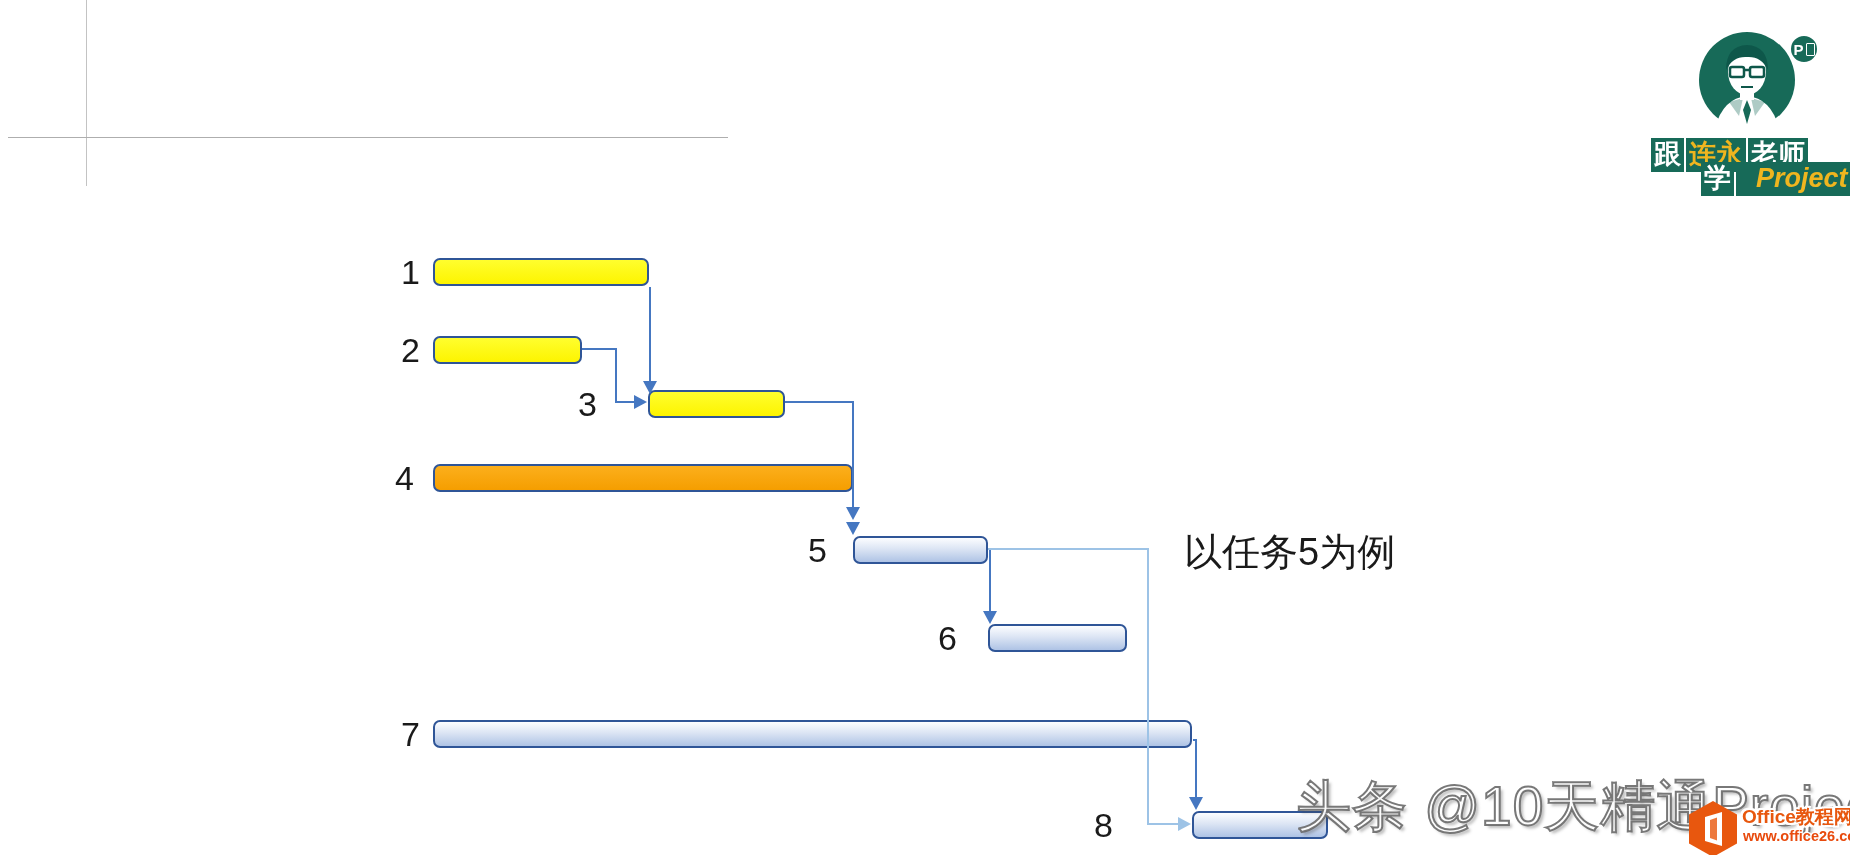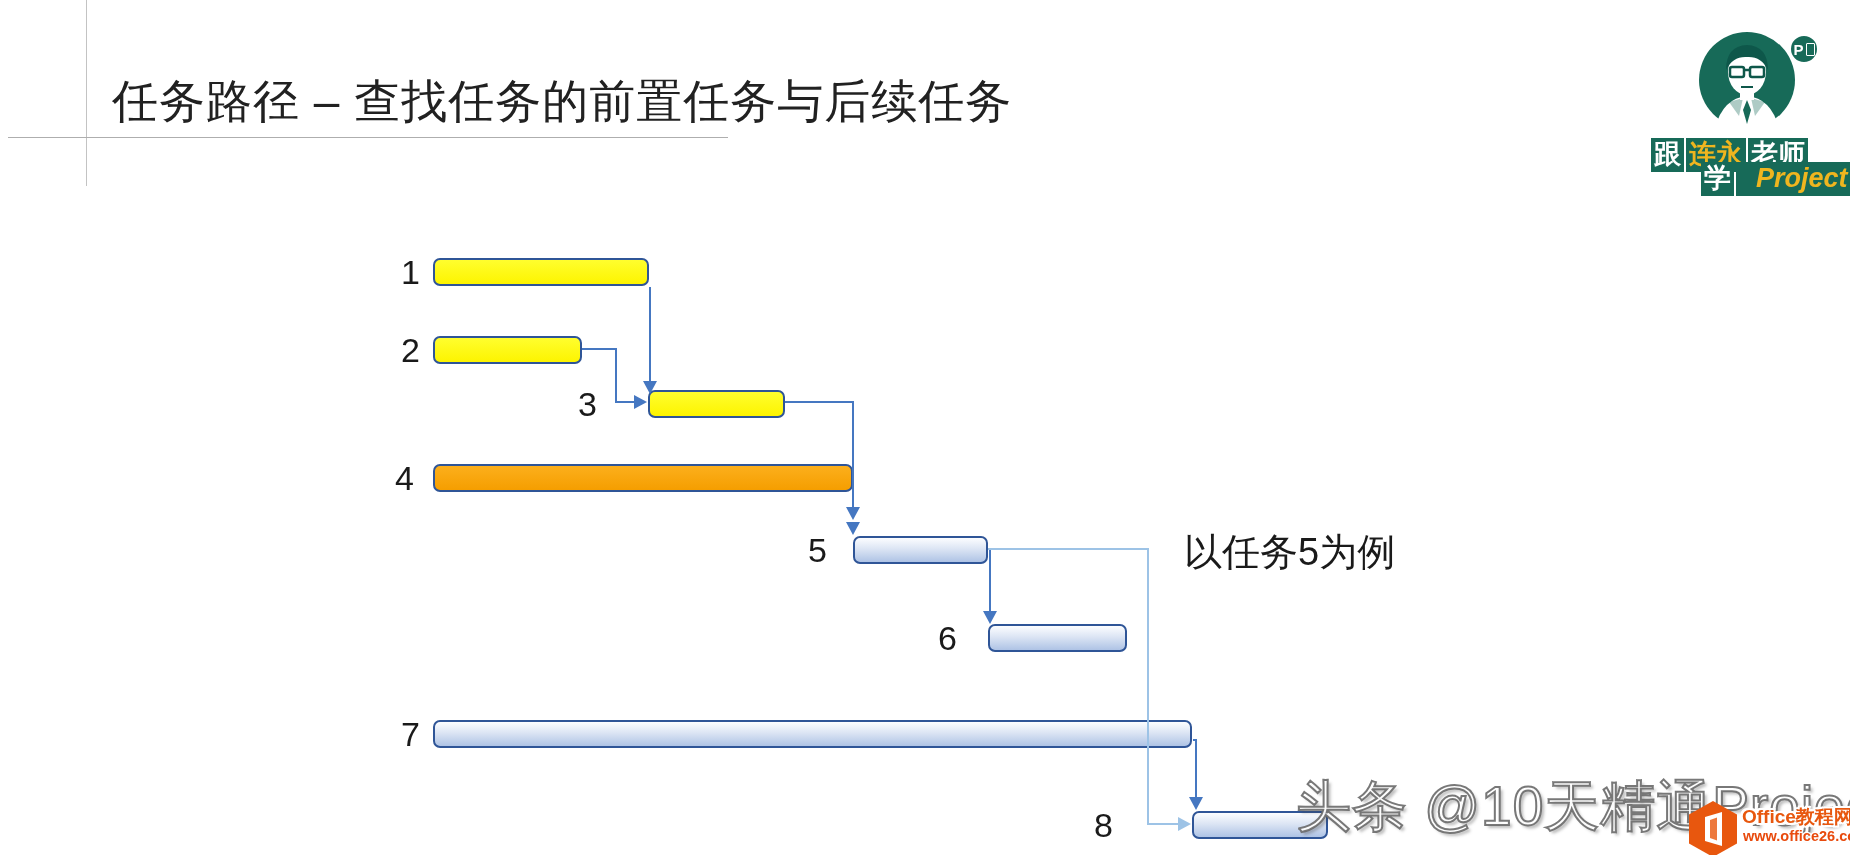--- a/index.html
+++ b/index.html
@@ -79,21 +79,20 @@
   }
 </style>
 </head>
 <body>
 
 <div class="slide">
 
   <div class="v-rule"></div>
   <div class="h-rule"></div>
 
-  <h1 class="title">任务路径 – 查找任务的前置任务与后续任务</h1>
 
   <div id="gantt-layer">
       <div class="bar yellow" style="left: 433px; top: 258px; width: 216px; height: 28px;"></div>
       <div class="bar-label" style="left: 330px; top: 272px;">1</div>
       <div class="bar yellow" style="left: 433px; top: 336px; width: 149px; height: 28px;"></div>
       <div class="bar-label" style="left: 330px; top: 350px;">2</div>
       <div class="bar yellow" style="left: 648px; top: 390px; width: 137px; height: 28px;"></div>
       <div class="bar-label" style="left: 507px; top: 404px;">3</div>
       <div class="bar orange" style="left: 433px; top: 464px; width: 420px; height: 28px;"></div>
       <div class="bar-label" style="left: 324px; top: 478px;">4</div>

